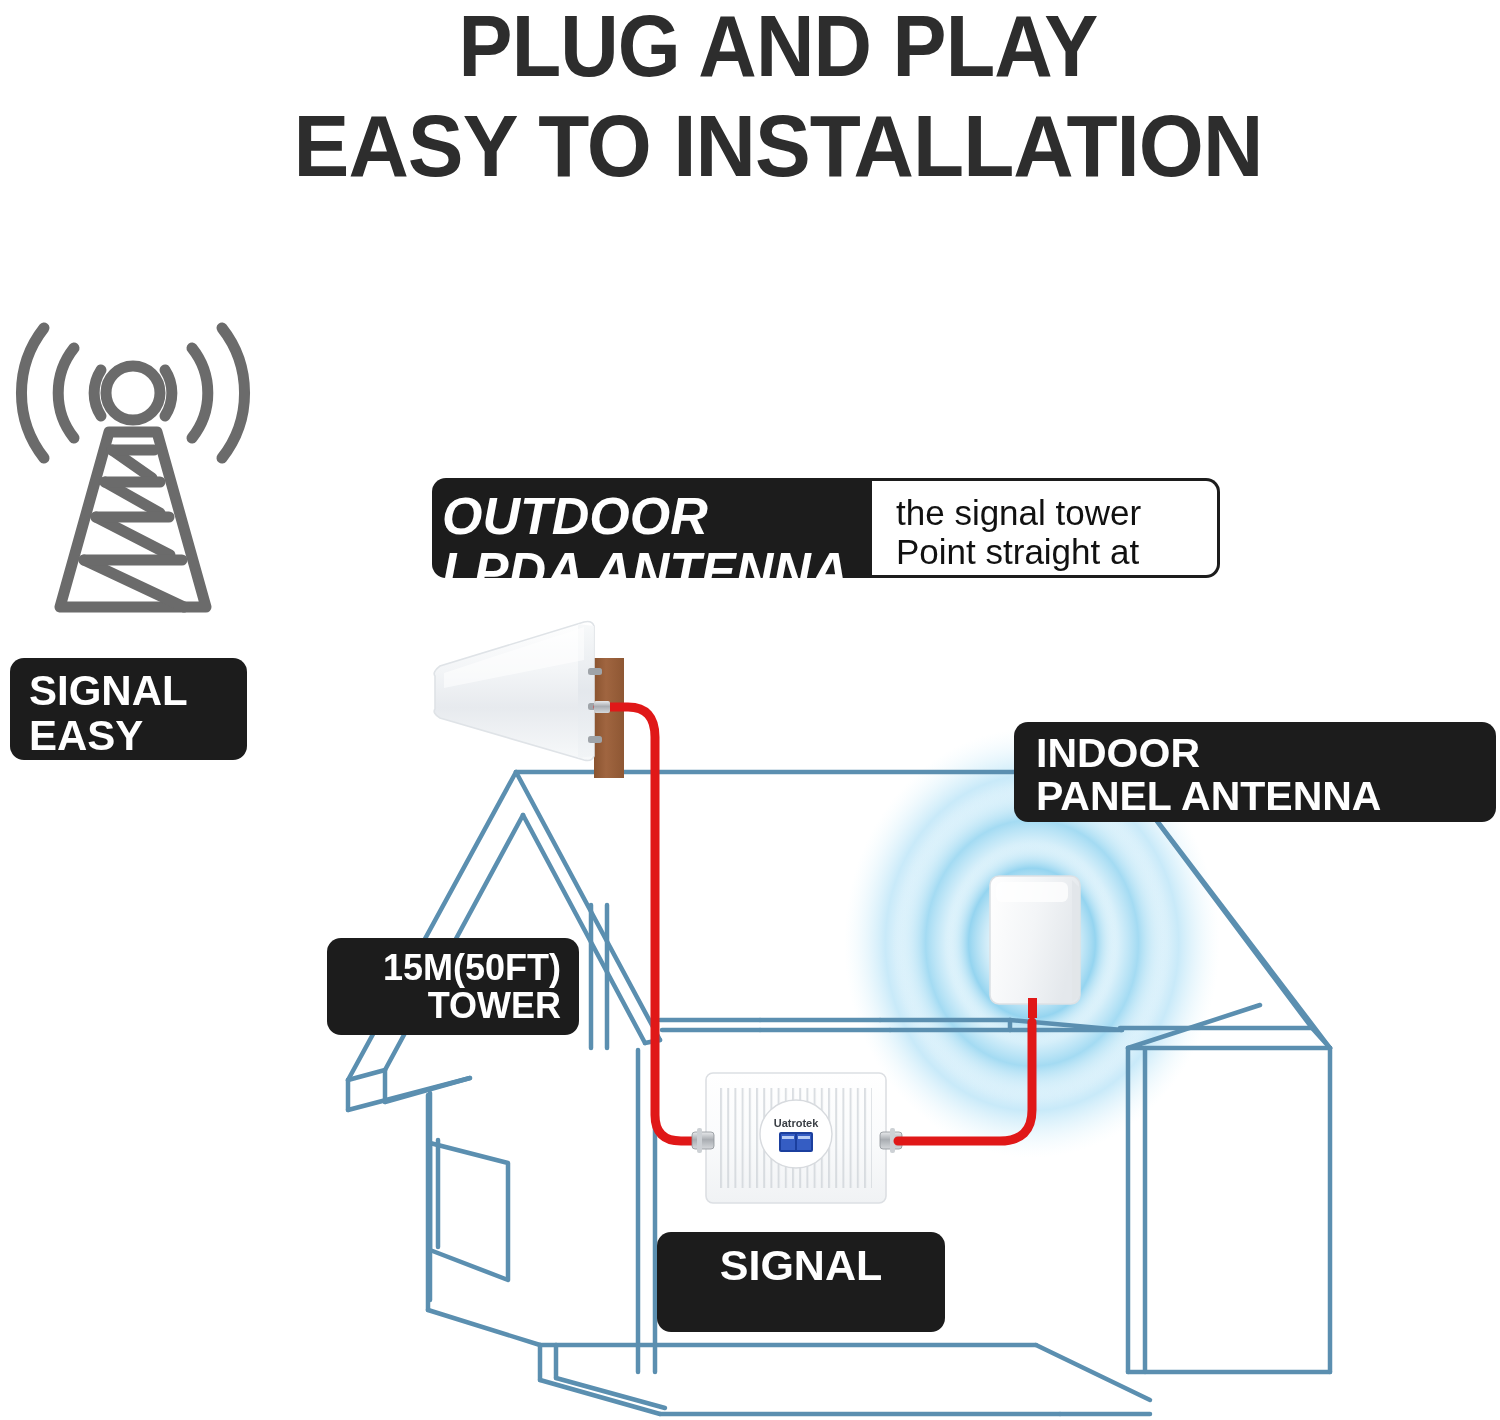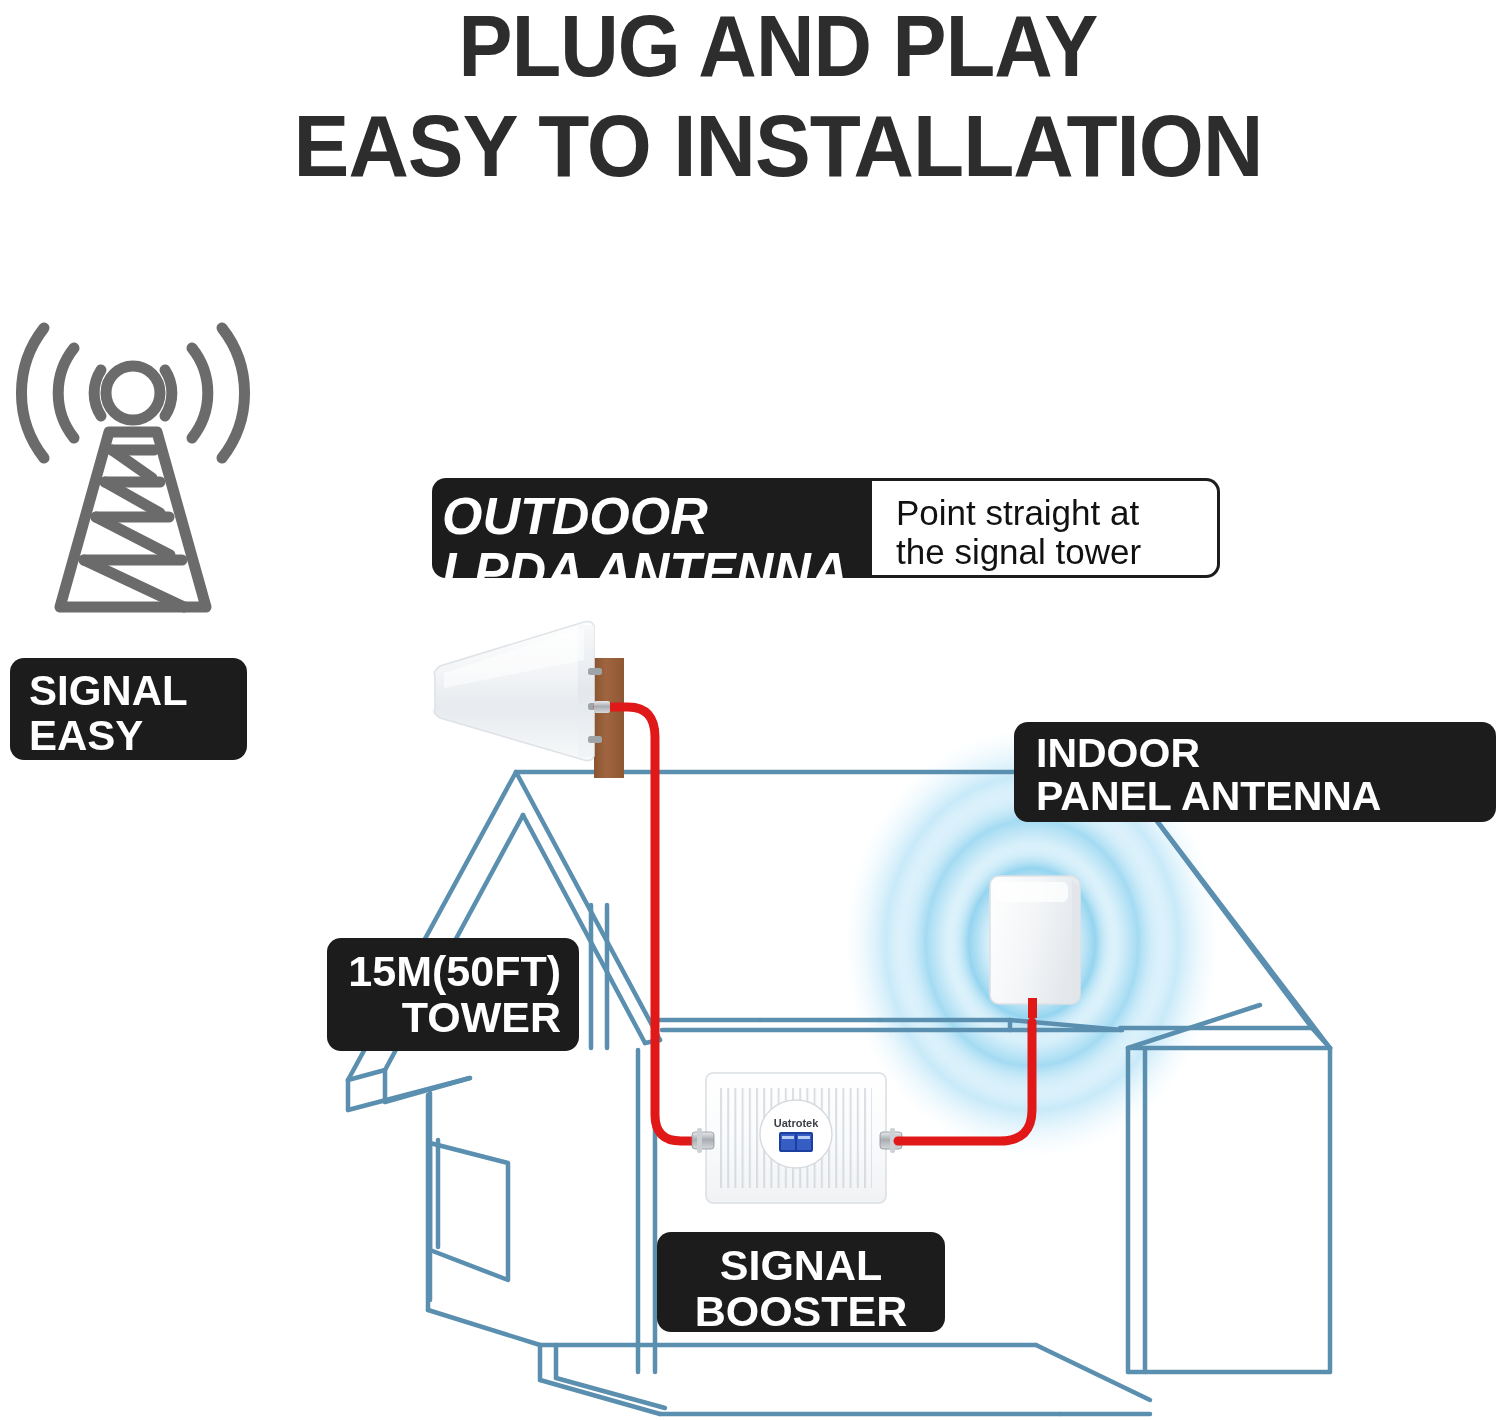--- a/index.html
+++ b/index.html
@@ -98,22 +98,22 @@
     border-bottom-left-radius: 0;
   }
   #label-indoor-antenna {
     left: 1014px; top: 722px;
     width: 482px; height: 100px;
     font-size: 41px;
     padding-top: 10px; padding-left: 22px;
   }
   #label-cable {
     left: 327px; top: 938px;
-    width: 252px; height: 113px;
-    font-size: 43px;
+    width: 252px; height: 97px;
+    font-size: 36px;
     padding-top: 11px; padding-left: 12px;
     text-align: right;
   }
   #label-booster {
     left: 657px; top: 1232px;
     width: 288px; height: 100px;
     font-size: 43px;
     padding-top: 11px;
     text-align: center;
   }
@@ -373,30 +373,29 @@
   <span class="ln">SIGNAL</span>
   <span class="ln">EASY</span>
 </div>
 
 <div class="pill" id="label-outdoor-antenna">
   <span class="ln">OUTDOOR</span>
   <span class="ln">LPDA  ANTENNA</span>
 </div>
 
 <div class="note-box" id="note-point-tower">
+  <span class="ln">the signal tower</span>
   <span class="ln">Point straight at</span>
-  <span class="ln">the signal tower</span>
 </div>
 
 <div class="pill" id="label-indoor-antenna">
   <span class="ln">INDOOR</span>
   <span class="ln"> PANEL  ANTENNA</span>
 </div>
 
 <div class="pill" id="label-cable">
   <span class="ln">15M(50FT)</span>
   <span class="ln">TOWER</span>
 </div>
 
 <div class="pill" id="label-booster">
   <span class="ln">SIGNAL</span>
-  <span class="ln">BOOSTER</span>
 </div>
 
 </body></html>

